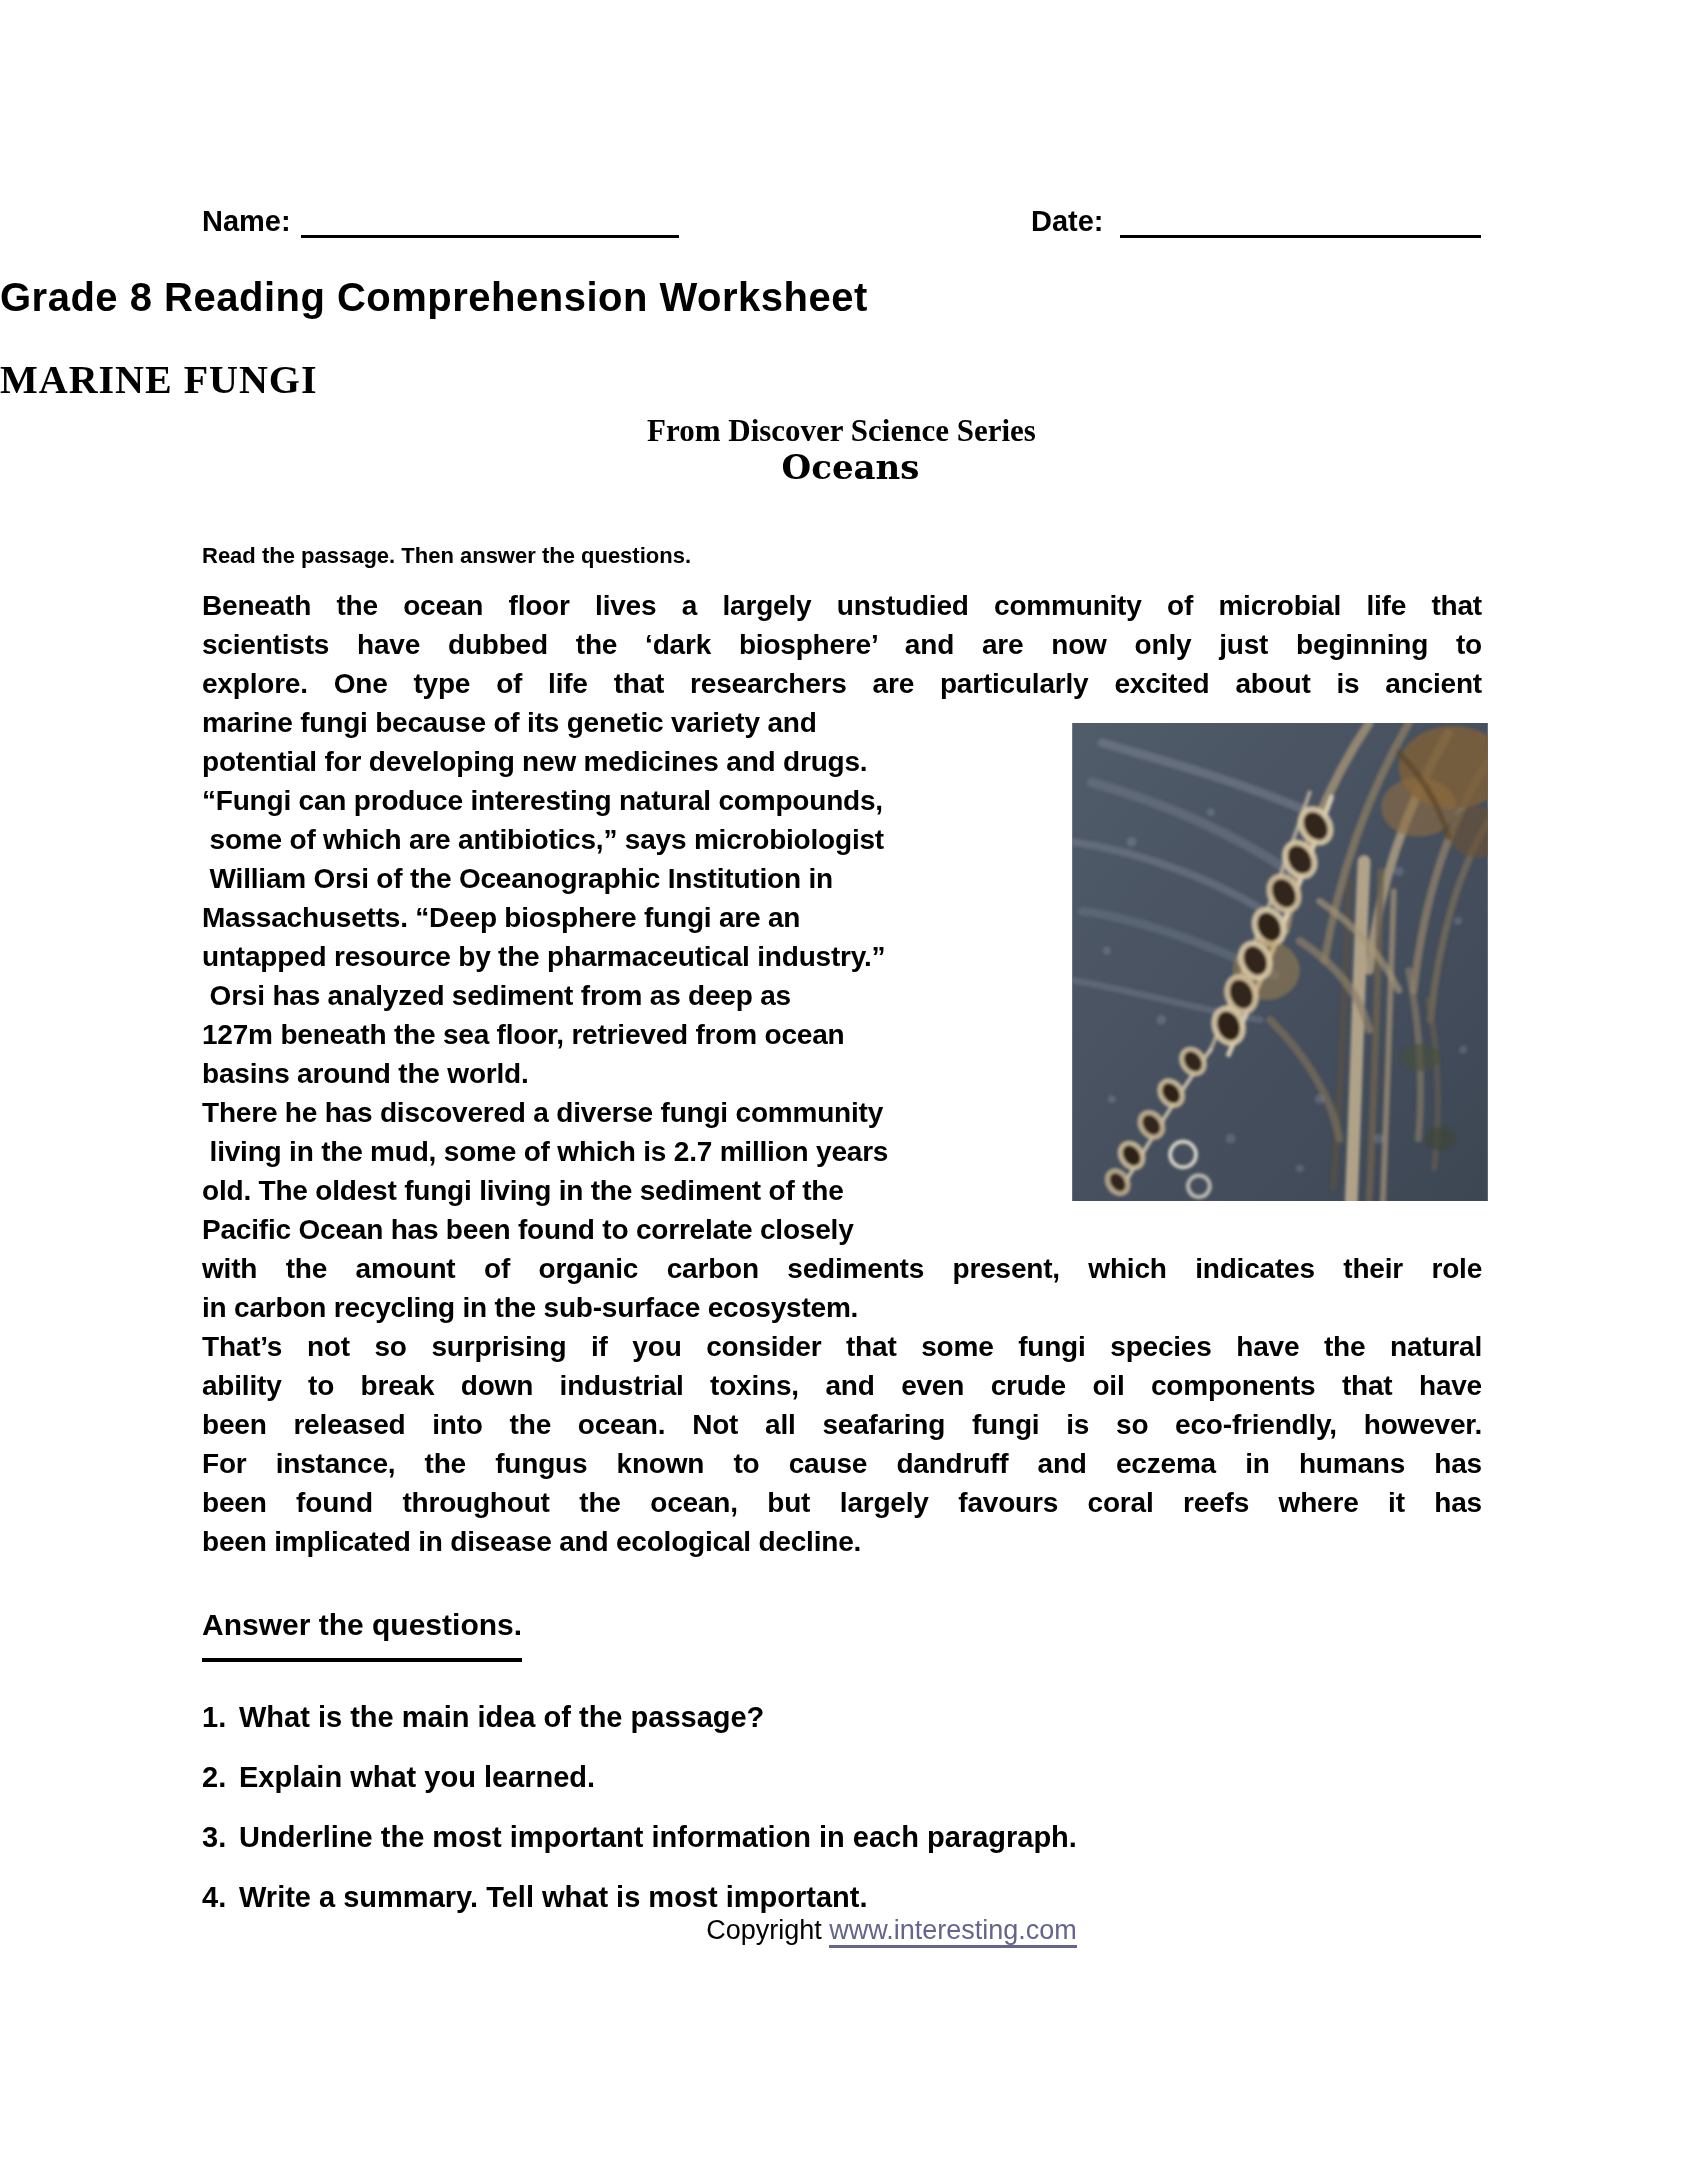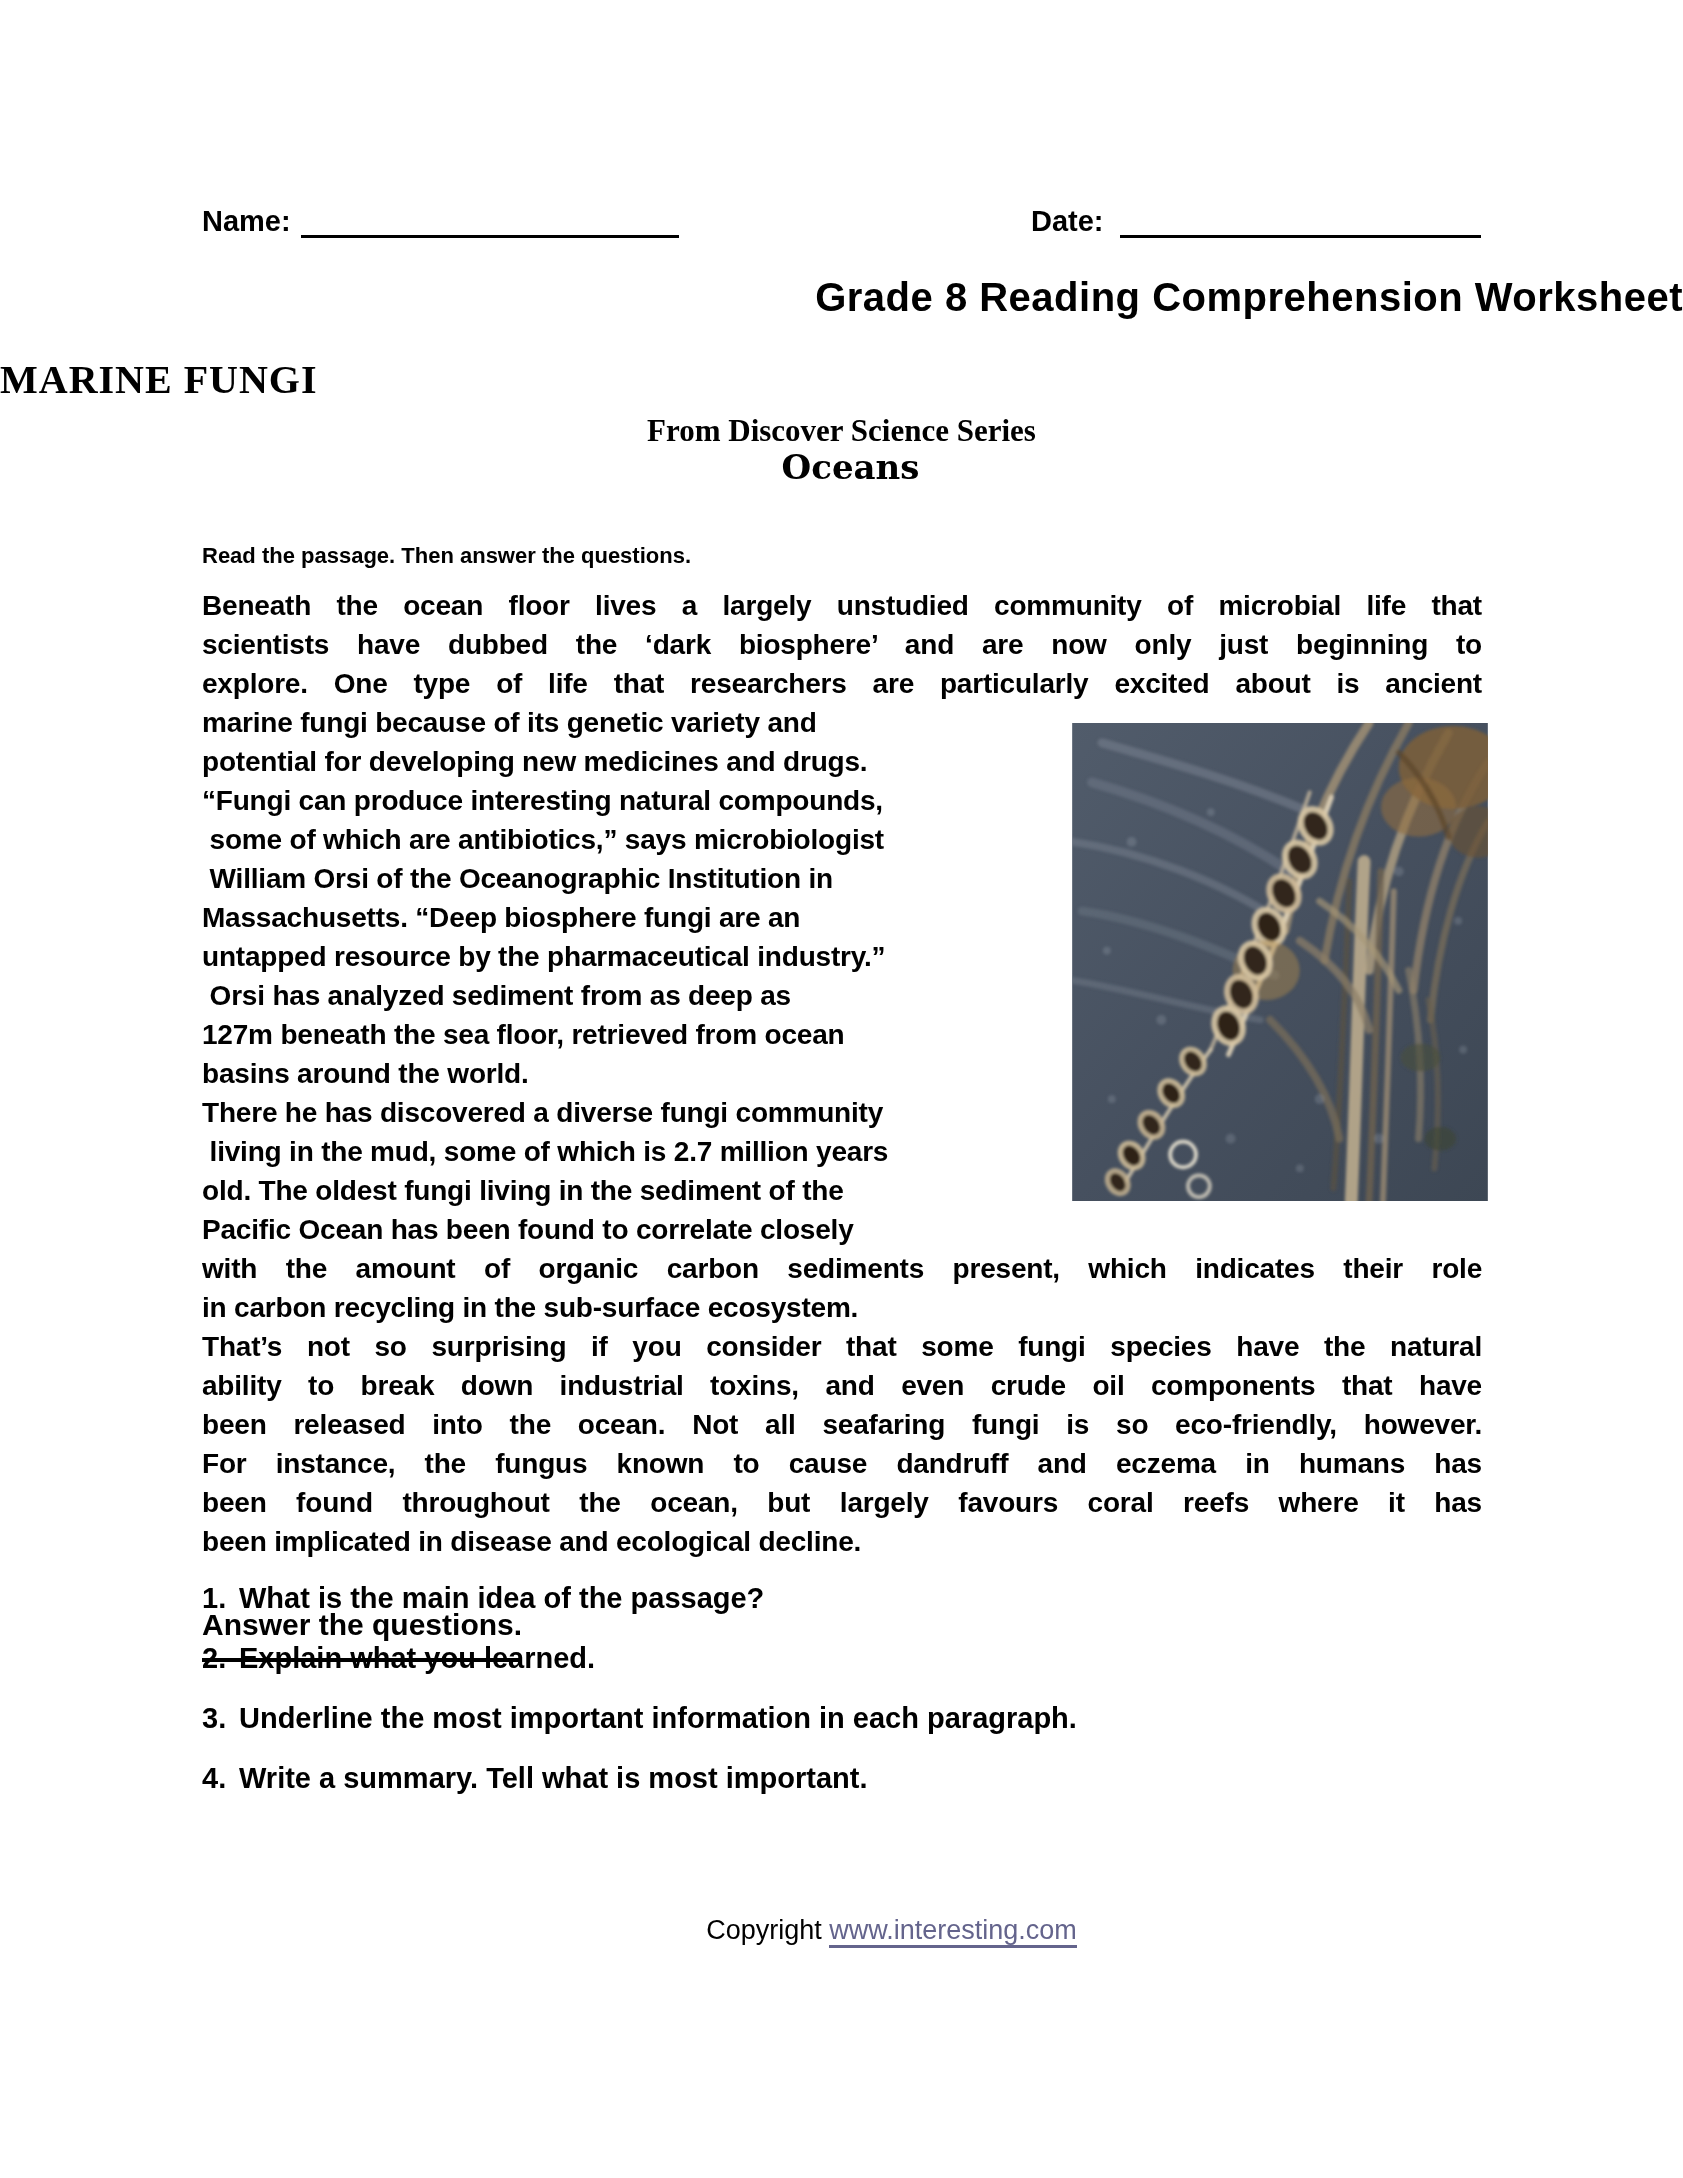--- a/index.html
+++ b/index.html
@@ -5,42 +5,42 @@
   html,body{margin:0;padding:0;background:#ffffff;}
   #page{
     position:relative;width:1683px;height:2138px;background:#ffffff;
     font-family:"Liberation Sans",sans-serif;color:#000;overflow:hidden;
   }
   .abs{position:absolute;}
   
   .field-label{font-size:29px;font-weight:bold;line-height:34px;}
   .blank{display:inline-block;border-bottom:3px solid #000;height:30px;vertical-align:bottom;}
   
-  #worksheet-title{left:0;top:275px;width:1683px;text-align:right;
+  #worksheet-title{left:0;top:275px;width:1683px;text-align:left;
     font-size:40px;font-weight:bold;letter-spacing:0.5px;}
   #passage-title{left:0;top:356px;width:1683px;text-align:left;
     font-family:"Liberation Serif",serif;font-size:40px;font-weight:bold;letter-spacing:1px;}
   #passage-source{left:0;top:413px;width:1683px;text-align:center;
     font-family:"Liberation Serif",serif;font-size:31px;font-weight:bold;}
   #passage-series{left:0;top:447px;width:1683px;text-align:center;
     font-family:"DejaVu Serif",serif;font-size:34px;font-weight:bold;padding-left:9px;}
   #instructions{left:202px;top:543px;font-size:22px;font-weight:bold;}
   
   #passage{left:202px;top:586px;width:1280px;}
   .line{
     font-size:28px;font-weight:bold;line-height:39px;height:39px;
     white-space:pre;letter-spacing:-0.2px;overflow:hidden;
   }
   .line.just{white-space:normal;text-align:justify;text-align-last:justify;}
   
   #fungi-photo{left:1072px;top:723px;width:416px;height:478px;}
   
   #answer-heading{left:202px;top:1608px;font-size:30px;font-weight:bold;}
   #answer-heading span{display:inline-block;border-bottom:4px solid #000;padding-bottom:16px;}
-  #questions{left:202px;top:1581px;width:1337px;}
+  #questions{left:202px;top:1700px;width:1337px;}
   .question{font-size:29px;font-weight:bold;line-height:34px;margin-bottom:26px;}
   .qnum{display:inline-block;width:37px;}
   
   #footer{left:202px;top:1913px;width:1280px;text-align:center;text-indent:99px;
     font-size:27px;line-height:34px;}
   #copyright-link{color:#64648c;text-decoration:none;border-bottom:3px solid #64648c;cursor:pointer;}
 </style>
 </head>
 <body>
 

